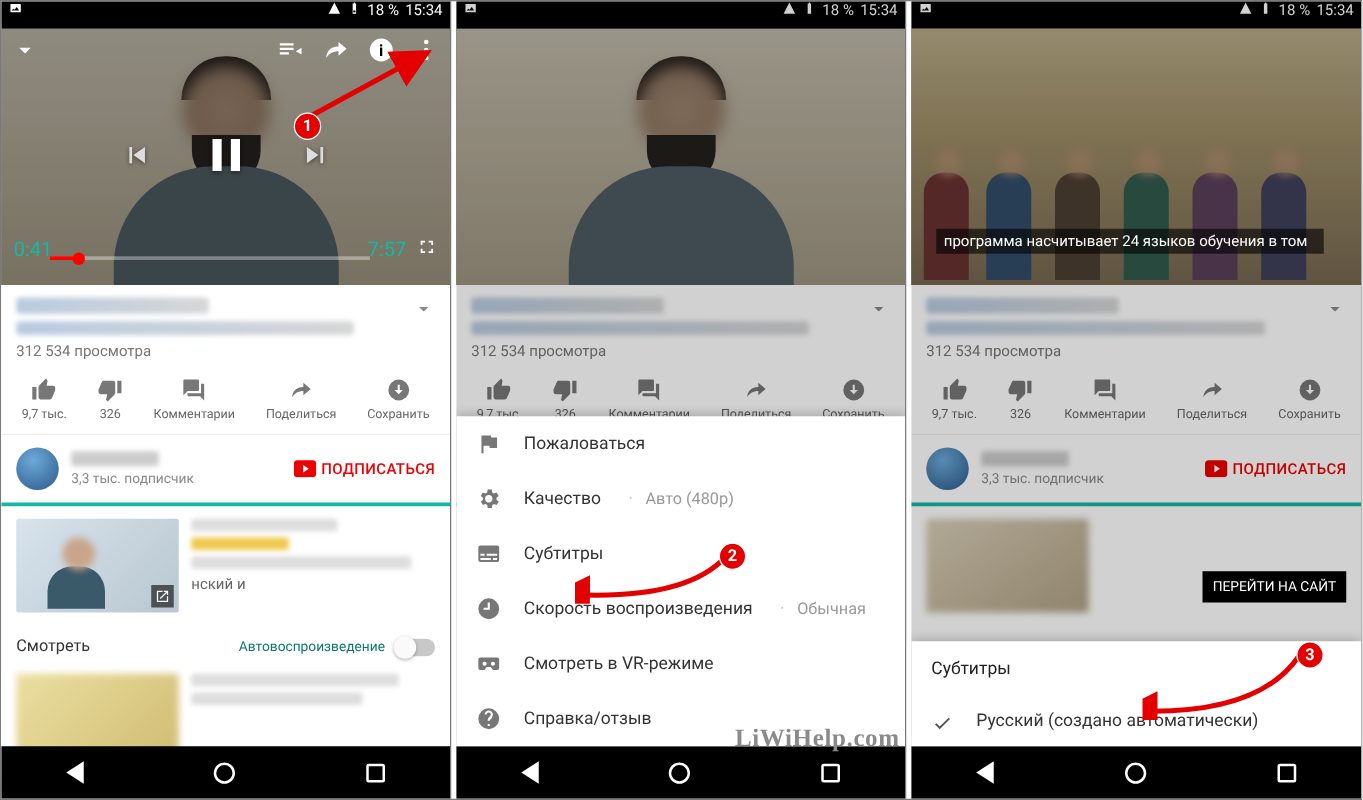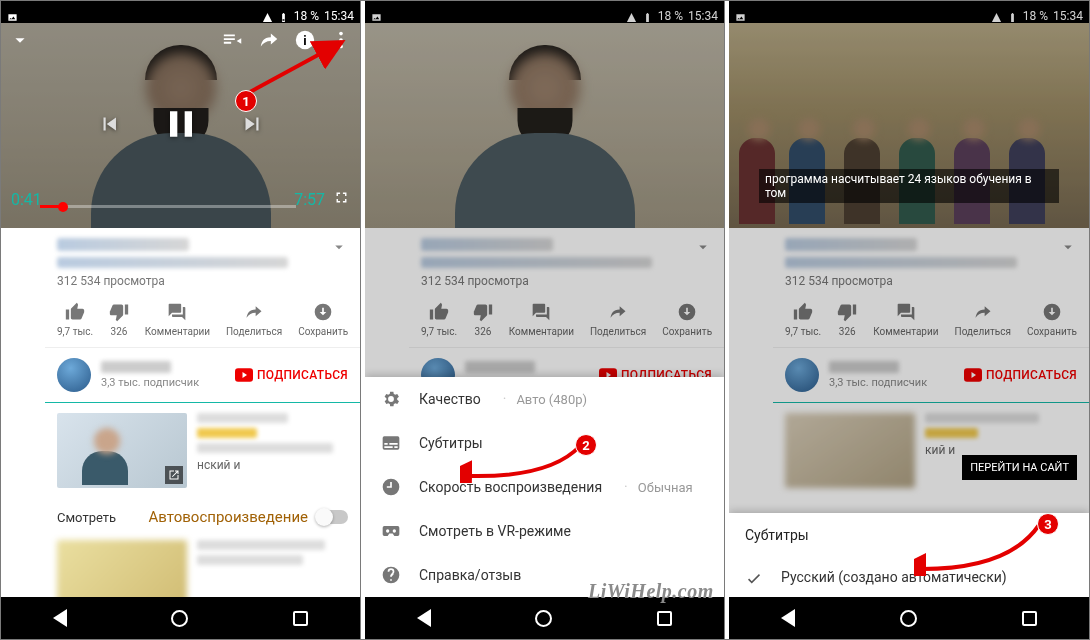--- a/index.html
+++ b/index.html
@@ -1,20 +1,20 @@
 <!DOCTYPE html>
 <html><head>
 <meta charset="utf-8">
 <style>
 * { margin:0; padding:0; box-sizing:border-box; font-family:Roboto,Arial,sans-serif; }
 body { background:#fff; width:1090px; height:640px; overflow:hidden; position:relative; }
 .frame { display:flex; gap:4px; border:1px solid #7a7a7a; }
 .phone { width:360px; height:638px; background:#fff; position:relative; overflow:hidden; border-right:1px solid #7a7a7a; }
 .phone:last-child { border-right:none; }
-.status-bar { height:22px; background:#000; color:#fff; font-size:12px; display:flex; justify-content:flex-end; align-items:flex-end; padding:0 6px; gap:5px; }
+.status-bar { height:22px; background:#000; color:#fff; font-size:12px; display:flex; justify-content:flex-end; align-items:flex-start; padding:0 6px; gap:5px; }
 .status-bar .icons { display:flex; gap:3px; align-items:center; }
 .status-bar svg { width:11px; height:11px; fill:#fff; }
 .player-area { height:205px; background:#3a3a38; position:relative; }
 .thumb-person { position:absolute; inset:0; display:flex; align-items:flex-end; justify-content:center; overflow:hidden; }
 .thumb-bg { position:absolute; inset:0; background:linear-gradient(180deg,#dcd5c3 0%,#c8bfa9 60%,#b8ae97 100%); }
 .face-blur { position:absolute; top:30px; left:50%; transform:translateX(-50%); width:70px; height:70px; border-radius:50%; background:radial-gradient(circle,#b89b82 0%,#9a7e67 100%); filter:blur(6px); }
 .torso { position:absolute; bottom:0; left:50%; transform:translateX(-50%); width:180px; height:95px; background:#5a6b72; border-radius:80px 80px 0 0; }
 .beard { position:absolute; top:85px; left:50%; transform:translateX(-50%); width:55px; height:40px; background:#2a2622; border-radius:0 0 30px 30px; }
 .hair { position:absolute; top:22px; left:50%; transform:translateX(-50%); width:72px; height:35px; background:#2a2622; border-radius:40px 40px 0 0; }
 .overlay-dim { position:absolute; inset:0; background:rgba(0,0,0,0.35); z-index:5; }
@@ -23,28 +23,28 @@
 .controls .ctrl svg { width:44px; height:44px; fill:#fff; filter:drop-shadow(0 1px 2px rgba(0,0,0,0.5)); }
 .controls .ctrl.small svg { width:26px; height:26px; fill:#ddd; }
 .top-bar { position:absolute; top:0; left:0; right:0; height:38px; display:flex; align-items:center; padding:0 8px; gap:12px; justify-content:space-between; z-index:10; }
 .top-bar .left, .top-bar .right { display:flex; gap:14px; }
 .top-bar svg { width:22px; height:22px; fill:#fff; }
 .bottom-bar { position:absolute; bottom:16px; left:0; right:0; height:26px; display:flex; align-items:center; padding:0 10px; gap:8px; color:#14b8a6; font-size:16px; z-index:10; }
 .progress-bar { flex:1; position:relative; }
 .scrub-line { position:absolute; bottom:-9px; left:-10px; right:-10px; height:3px; background:rgba(255,255,255,0.35); }
 .scrub-fill { position:absolute; left:0; top:0; bottom:0; width:9%; background:#f00; }
 .scrub-dot { position:absolute; top:-3px; left:9%; width:10px; height:10px; margin-left:-5px; margin-top:0; border-radius:50%; background:#f00; }
-.content { background:#fff;margin-left:44px; }
+.content { background:#fff; }
 .blur-line { height:12px; background:linear-gradient(90deg,#b9cbe0,#d6d6d6); border-radius:3px; filter:blur(2px); }
 .title-block { padding:10px 12px 6px; }
 .views { font-size:12px; color:#777; margin-top:6px; }
 .action-row { display:flex; justify-content:space-around; padding:8px 4px 10px; border-bottom:1px solid #eee; }
 .action { display:flex; flex-direction:column; align-items:center; gap:4px; font-size:10px; color:#666; }
 .action svg { width:20px; height:20px; fill:#777; }
-.channel-row { display:flex; align-items:center; padding:10px 12px; gap:10px; border-bottom:1px solid #14b8a6;justify-content:center; }
+.channel-row { display:flex; align-items:center; padding:10px 12px; gap:10px; border-bottom:3px solid #14b8a6;justify-content:center; }
 .channel-avatar { width:34px; height:34px; border-radius:50%; background:radial-gradient(circle at 40% 30%,#6da9d9,#2a5a8a); }
 .channel-info { flex:1; }
 .channel-name { height:12px; width:70px; background:#ccc; filter:blur(2px); border-radius:2px; }
 .subscribe { color:#e00; font-size:12px; font-weight:500; display:flex; align-items:center; gap:4px; letter-spacing:0.3px; }
 .subscribe svg { width:18px; height:14px; fill:#e00; }
 .rec-item { display:flex; padding:10px 12px; gap:10px; }
 .rec-thumb { width:130px; height:75px; background:#cfd8dc; border-radius:2px; filter:blur(3px); }
 .rec-info { flex:1; }
 .rec-text { height:10px; background:#ddd; filter:blur(2px); border-radius:2px; margin-bottom:5px; }
 .next-row { display:flex; justify-content:space-between; align-items:center; padding:10px 12px; font-size:13px; color:#333; }
@@ -57,23 +57,23 @@
 .dimmed-scrim { position:absolute; inset:0; background:rgba(0,0,0,0.18); pointer-events:none; }
 .sheet { position:absolute; left:0; right:0; bottom:42px; background:#fff; box-shadow:0 -2px 8px rgba(0,0,0,0.2); z-index:50; }
 .sheet-row { display:flex; align-items:center; gap:18px; padding:12px 16px; font-size:14px; color:#333; }
 .sheet-row svg { width:20px; height:20px; fill:#777; flex-shrink:0; }
 .sheet-row .sec { color:#999; font-size:13px; margin-left:auto; }
 .sheet-header { padding:14px 16px; font-size:14px; color:#222; }
 .sheet-item { padding:12px 16px 12px 52px; font-size:14px; color:#333; position:relative; }
 .sheet-item .check { position:absolute; left:16px; top:12px; }
 .badge-num { position:absolute; width:22px; height:22px; border-radius:50%; background:#e30000; color:#fff; font-size:13px; font-weight:700; display:flex; align-items:center; justify-content:center; z-index:99; border:1px solid #fff; }
 .arrow { position:absolute; z-index:98; }
-.caption-box { position:absolute; bottom:25px; left:30px; right:30px; background:rgba(0,0,0,0.6); color:#fff; font-size:12px; padding:3px 6px; z-index:15; }
+.caption-box { position:absolute; bottom:25px; left:20px; right:30px; background:rgba(0,0,0,0.6); color:#fff; font-size:12px; padding:3px 6px; z-index:15; }
 .go-to-site { position:absolute; background:#000000; color:#fff; font-size:11px; padding:6px 8px; right:12px; bottom:18px; z-index:15; }
-.watermark { position:absolute; left:588px; top:580px; font-size:20px; color:#8a8a8a; font-family:'Comic Sans MS',cursive; font-weight:600; z-index:200; pointer-events:none; letter-spacing:0.5px;font-style:italic; }
+.watermark { position:absolute; left:588px; top:580px; font-size:20px; color:#8a8a8a; font-family:'Comic Sans MS',cursive; font-weight:600; z-index:200; pointer-events:none; letter-spacing:0.5px; }
 .fullscreen-ic { width:17px; height:17px; }
 .minithumb { width:130px; height:75px; position:relative; background:linear-gradient(135deg,#d8e3ec,#b8c7d1); border-radius:2px; overflow:hidden; }
 .miniperson { position:absolute; left:25px; bottom:0; width:50px; height:60px; }
 .miniperson .mhead{ width:26px; height:26px; border-radius:50%; background:#c9a58b; filter:blur(3px); margin:0 auto; }
 .miniperson .mbody{ width:46px; height:34px; background:#3a5a6a; border-radius:20px 20px 0 0; margin-top:-3px; }
 .mlaunch{ position:absolute; right:4px; bottom:4px; width:18px; height:18px; background:rgba(0,0,0,0.6); display:flex; align-items:center; justify-content:center; }
 .mlaunch svg{ width:12px; height:12px; fill:#fff; }
 .subcount{ font-size:11px; color:#888; margin-top:3px; }
 .title-area{ display:flex; align-items:flex-start; gap:10px; }
 .title-lines{ flex:1; }
@@ -244,21 +244,21 @@
       <div class="rec-info">
         <div class="rec-text" style="width:60%"></div>
         <div class="rec-text" style="width:40%;background:#f0c94f;"></div>
         <div class="rec-text" style="width:90%"></div>
         <div style="font-size:12px;color:#666">нский и</div>
       </div>
     </div>
 
     <div class="next-row">
       <span>Смотреть</span>
-      <div style="display:flex;align-items:center;gap:8px;font-size:15px;color:#a16207">
+      <div style="display:flex;align-items:center;gap:8px;font-size:11px;color:#0f766e">
         <span>Автовоспроизведение</span>
         <div class="toggle"></div>
       </div>
     </div>
 
     <div class="rec-item" style="padding-top:4px">
       <div class="rec-thumb" style="background:linear-gradient(135deg,#eadfa0,#d0bb72);"></div>
       <div class="rec-info">
         <div class="rec-text" style="width:85%"></div>
         <div class="rec-text" style="width:70%"></div>
@@ -371,20 +371,26 @@
               <span>ПОДПИСАТЬСЯ</span>
             </div>
       </div>
     </div>
     <div class="dimmed-scrim"></div>
   </div>
 
   <div class="sheet">
     <div class="sheet-row">
       <svg viewBox="0 0 24 24">
+            <path d="M14.4 6L14 4H5v17h2v-7h5.6l.4 2h7V6h-5.6z"></path>
+          </svg>
+      <span>Пожаловаться</span>
+    </div>
+    <div class="sheet-row">
+      <svg viewBox="0 0 24 24">
             <path d="M19.4 13l.1-1-.1-1 2.1-1.6-2-3.5-2.5 1a7 7 0 00-1.7-1l-.4-2.7h-4l-.4 2.7a7 7 0 00-1.7 1l-2.5-1-2 3.5L6.5 11l-.1 1 .1 1-2.1 1.6 2 3.5 2.5-1a7 7 0 001.7 1l.4 2.7h4l.4-2.7a7 7 0 001.7-1l2.5 1 2-3.5L19.4 13zM12 15.5A3.5 3.5 0 1112 8.5a3.5 3.5 0 010 7z"></path>
           </svg>
       <span>Качество</span>
       <span style="color:#ccc;margin:0 -8px 0 4px">·</span>
       <span class="sec" style="margin-left:0">Авто (480p)</span>
     </div>
     <div class="sheet-row">
       <svg viewBox="0 0 24 24">
             <path d="M20 4H4a2 2 0 00-2 2v12a2 2 0 002 2h16a2 2 0 002-2V6a2 2 0 00-2-2zM4 12h4v2H4v-2zm10 6H4v-2h10v2zm6 0h-4v-2h4v2zm0-4H10v-2h10v2z"></path>
           </svg>
@@ -533,25 +539,20 @@
         <div class="subscribe">
               <svg viewBox="0 0 24 18">
                 <rect width="24" height="18" rx="4"></rect>
                 <path fill="#fff" d="M10 5l6 4-6 4V5z"></path>
               </svg>
               <span>ПОДПИСАТЬСЯ</span>
             </div>
       </div>
       <div class="rec-item" style="position:relative">
         <div class="rec-thumb" style="background:linear-gradient(145deg,#d8cdb8,#b0a284)"></div>
-        <div class="rec-info">
-          <div class="rec-text" style="width:75%"></div>
-          <div class="rec-text" style="width:35%;background:#f0c94f;"></div>
-          <div style="font-size:12px;color:#666">кий и</div>
-        </div>
         <div class="go-to-site">ПЕРЕЙТИ НА САЙТ</div>
       </div>
     </div>
     <div class="dimmed-scrim"></div>
   </div>
 
   <div class="sheet">
     <div class="sheet-header">Субтитры</div>
     <div class="sheet-item">
       <span class="check"><svg width="18" height="18" viewBox="0 0 24 24" fill="#555">

